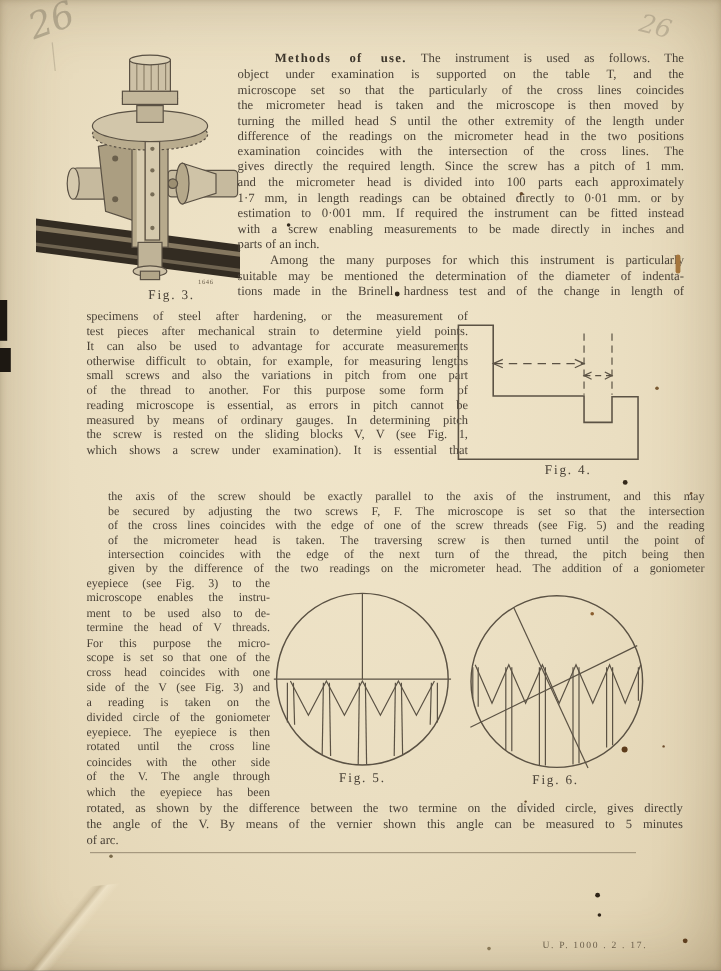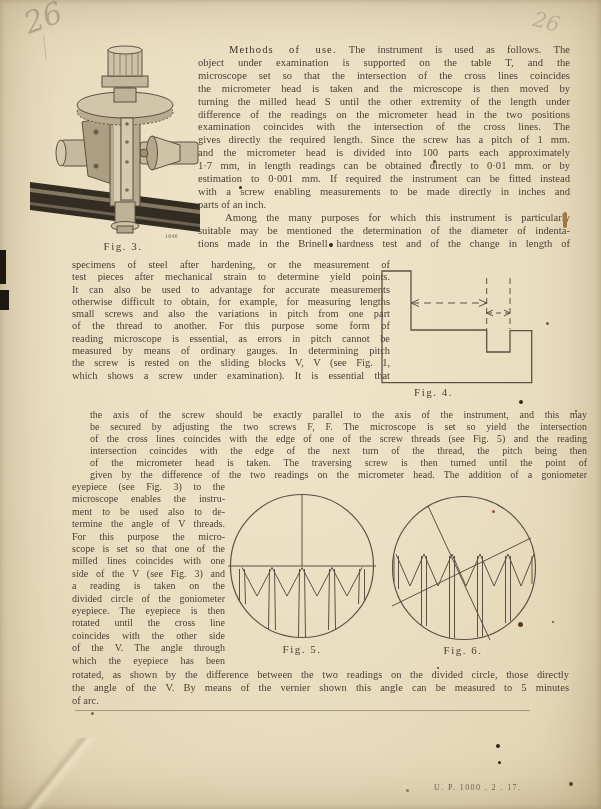--- a/index.html
+++ b/index.html
@@ -6,39 +6,39 @@
   .page{
     position:relative;width:601px;height:809px;overflow:hidden;
     background:radial-gradient(ellipse at 48% 38%, #f1e6cb 0%, #eadec1 52%, #e3d5b5 82%, #d6c6a3 100%);
     box-shadow:inset 0 0 55px rgba(95,72,38,.28), inset 0 0 6px rgba(80,60,30,.25);
     font-family:"Liberation Serif", serif;color:#4a4238;
   }
   .tl{display:block;text-align:justify;text-align-last:justify;}
   .lines.end-left .tl:last-child{text-align-last:left;}
   .textblock{position:absolute;}
   #blockA{left:198px;top:44px;width:372px;font-size:10.6px;line-height:12.9px;}
-  #blockA .lead{font-weight:normal;color:#3c352b;letter-spacing:1.1px;word-spacing:2px;}
+  #blockA .lead{font-weight:bold;color:#3c352b;letter-spacing:1.1px;word-spacing:2px;}
   .indent31{padding-left:31px;}
   .indent27{padding-left:27px;}
   #blockC{left:72px;top:259px;width:318px;font-size:10.4px;line-height:12.3px;}
   #blockD{left:72px;top:409px;width:497px;font-size:10px;line-height:12.0px;margin-left:18px;}
   #blockE{left:72px;top:481px;width:153px;font-size:10px;line-height:12.4px;}
   #blockF{left:72px;top:668px;width:497px;font-size:10.5px;line-height:13px;}
   .figcap{position:absolute;font-size:11px;letter-spacing:1.5px;text-align:center;color:#4a4238;}
   #fig3wrap{position:absolute;left:30px;top:42px;width:170px;height:196px;}
-  #fig3cap{left:88px;top:240px;width:70px;}
+  #fig3cap{left:108px;top:240px;width:70px;}
   #fig3num{position:absolute;left:165px;top:233px;font-size:5.5px;color:#6b5f4b;letter-spacing:.5px;}
   #fig4wrap{position:absolute;left:378px;top:266px;}
-  #fig4cap{left:396px;top:386px;width:75px;}
+  #fig4cap{left:436px;top:386px;width:75px;}
   #fig5wrap{position:absolute;left:228px;top:492px;}
   #fig5cap{left:267px;top:643px;width:70px;}
   #fig6wrap{position:absolute;left:390px;top:494px;}
   #fig6cap{left:428px;top:644px;width:70px;}
   #rule{position:absolute;left:75px;top:710px;width:455px;height:1px;background:#9a8d74;opacity:.85;}
-  #footer{position:absolute;left:434px;top:783px;font-size:8px;letter-spacing:1.4px;color:#6b5f4b;}
+  #footer{position:absolute;left:452px;top:783px;font-size:8px;letter-spacing:1.4px;color:#6b5f4b;}
   .pencil{position:absolute;font-style:italic;font-family:"DejaVu Serif",serif;}
   #pencil-left{left:24px;top:0px;font-size:30px;color:rgba(125,115,95,.45);transform:rotate(-20deg);}
   #pencil-left::after{content:"";position:absolute;left:10px;top:34px;width:1px;height:24px;background:rgba(125,115,95,.3);transform:rotate(14deg);}
   #pencil-right{left:533px;top:10px;font-size:21px;color:rgba(135,125,105,.4);transform:rotate(14deg);}
   .speck{position:absolute;border-radius:50%;}
   .sliver{position:absolute;background:#1d1812;}
   #crease{position:absolute;left:-14px;top:742px;width:120px;height:90px;
     background:linear-gradient(135deg, transparent 45%, rgba(150,130,95,.30) 49%, rgba(243,233,208,.55) 52%, transparent 57%);
     transform:rotate(-6deg);}
 </style>
@@ -97,21 +97,21 @@
       <rect x="87" y="184" width="16" height="7" fill="#b2a588" stroke="#5a5144"></rect>
     </svg>
   </div>
   <div id="fig3num">1646</div>
   <div class="figcap" id="fig3cap">Fig. 3.</div>
 
   <div class="textblock" id="blockA">
     <div class="tl indent31"><span class="lead">Methods of use.</span> <span>The instrument is used as follows.  The</span></div>
     <div class="lines end-left">
         <div class="tl">object under examination is supported on the table T, and the</div>
-        <div class="tl">microscope set so that the intersection of the cross lines coincides</div>
+        <div class="tl">microscope set so that the particularly of the cross lines coincides</div>
         <div class="tl">the micrometer head is taken and the microscope is then moved by</div>
         <div class="tl">turning the milled head S until the other extremity of the length under</div>
         <div class="tl">difference of the readings on the micrometer head in the two positions</div>
         <div class="tl">examination coincides with the intersection of the cross lines.  The</div>
         <div class="tl">gives directly the required length.  Since the screw has a pitch of 1 mm.</div>
         <div class="tl">and the micrometer head is divided into 100 parts each approximately</div>
         <div class="tl">1·7 mm, in length readings can be obtained directly to 0·01 mm. or by</div>
         <div class="tl">estimation to 0·001 mm.  If required the instrument can be fitted instead</div>
         <div class="tl">with a screw enabling measurements to be made directly in inches and</div>
         <div class="tl">parts of an inch.</div>
@@ -146,35 +146,35 @@
       <polyline points="101,33.5 108.7,37 101,40.5" fill="none" stroke="#5b5244"></polyline>
       <line x1="109" y1="47" x2="131" y2="47" stroke="#5b5244" stroke-dasharray="5 4"></line>
       <polyline points="115,44 108.7,47 115,50" fill="none" stroke="#5b5244"></polyline>
       <polyline points="126,44 132,47 126,50" fill="none" stroke="#5b5244"></polyline>
     </svg>
   </div>
   <div class="figcap" id="fig4cap">Fig. 4.</div>
 
   <div class="textblock lines" id="blockD">
       <div class="tl">the axis of the screw should be exactly parallel to the axis of the instrument, and this may</div>
-      <div class="tl">be secured by adjusting the two screws F, F.  The microscope is set so yield the intersection</div>
+      <div class="tl">be secured by adjusting the two screws F, F.  The microscope is set so that the intersection</div>
       <div class="tl">of the cross lines coincides with the edge of one of the screw threads (see Fig. 5) and the reading</div>
+      <div class="tl">of the micrometer head is taken.  The traversing screw is then turned until the point of</div>
       <div class="tl">intersection coincides with the edge of the next turn of the thread, the pitch being then</div>
-      <div class="tl">of the micrometer head is taken.  The traversing screw is then turned until the point of</div>
       <div class="tl">given by the difference of the two readings on the micrometer head.  The addition of a goniometer</div>
     </div>
 
   <div class="textblock lines" id="blockE">
       <div class="tl">eyepiece (see Fig. 3) to the</div>
       <div class="tl">microscope enables the instru-</div>
       <div class="tl">ment to be used also to de-</div>
-      <div class="tl">termine the angle of V threads.</div>
+      <div class="tl">termine the head of V threads.</div>
       <div class="tl">For this purpose the micro-</div>
       <div class="tl">scope is set so that one of the</div>
-      <div class="tl">milled lines coincides with one</div>
+      <div class="tl">cross head coincides with one</div>
       <div class="tl">side of the V (see Fig. 3) and</div>
       <div class="tl">a reading is taken on the</div>
       <div class="tl">divided circle of the goniometer</div>
       <div class="tl">eyepiece.  The eyepiece is then</div>
       <div class="tl">rotated until the cross line</div>
       <div class="tl">coincides with the other side</div>
       <div class="tl">of the V.  The angle through</div>
       <div class="tl">which the eyepiece has been</div>
     </div>
 
@@ -213,21 +213,21 @@
       <line x1="115.5" y1="62" x2="115.5" y2="129" stroke="#5b5244"></line>
         <line x1="120.5" y1="62" x2="120.5" y2="127" stroke="#5b5244"></line>
       <line x1="142" y1="62" x2="142" y2="90" stroke="#5b5244"></line>
       <line x1="38" y1="12" x2="100" y2="146" stroke="#5b5244"></line>
       <line x1="2" y1="112" x2="141" y2="44" stroke="#5b5244"></line>
     </svg>
   </div>
   <div class="figcap" id="fig6cap">Fig. 6.</div>
 
   <div class="textblock lines end-left" id="blockF">
-      <div class="tl">rotated, as shown by the difference between the two readings on the divided circle, those directly</div>
+      <div class="tl">rotated, as shown by the difference between the two termine on the divided circle, gives directly</div>
       <div class="tl">the angle of the V.  By means of the vernier shown this angle can be measured to 5 minutes</div>
       <div class="tl">of arc.</div>
     </div>
 
   <div id="rule"></div>
   <div id="footer">U. P. 1000 . 2 . 17.</div>
 
   <div class="sliver" style="left:0;top:250px;width:6px;height:34px;"></div>
   <div class="sliver" style="left:0;top:290px;width:9px;height:20px;"></div>
   <div class="speck" style="left:433px;top:160px;width:3px;height:3px;background:#6b4a2a;"></div>

